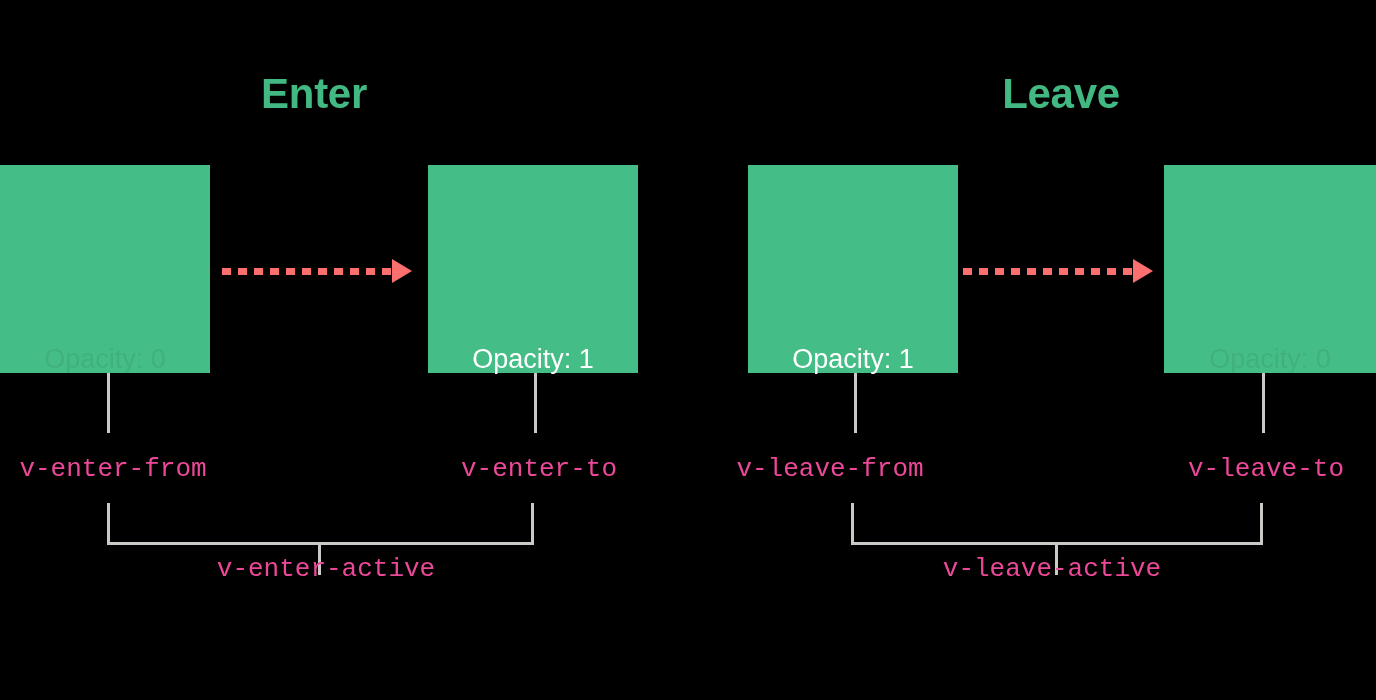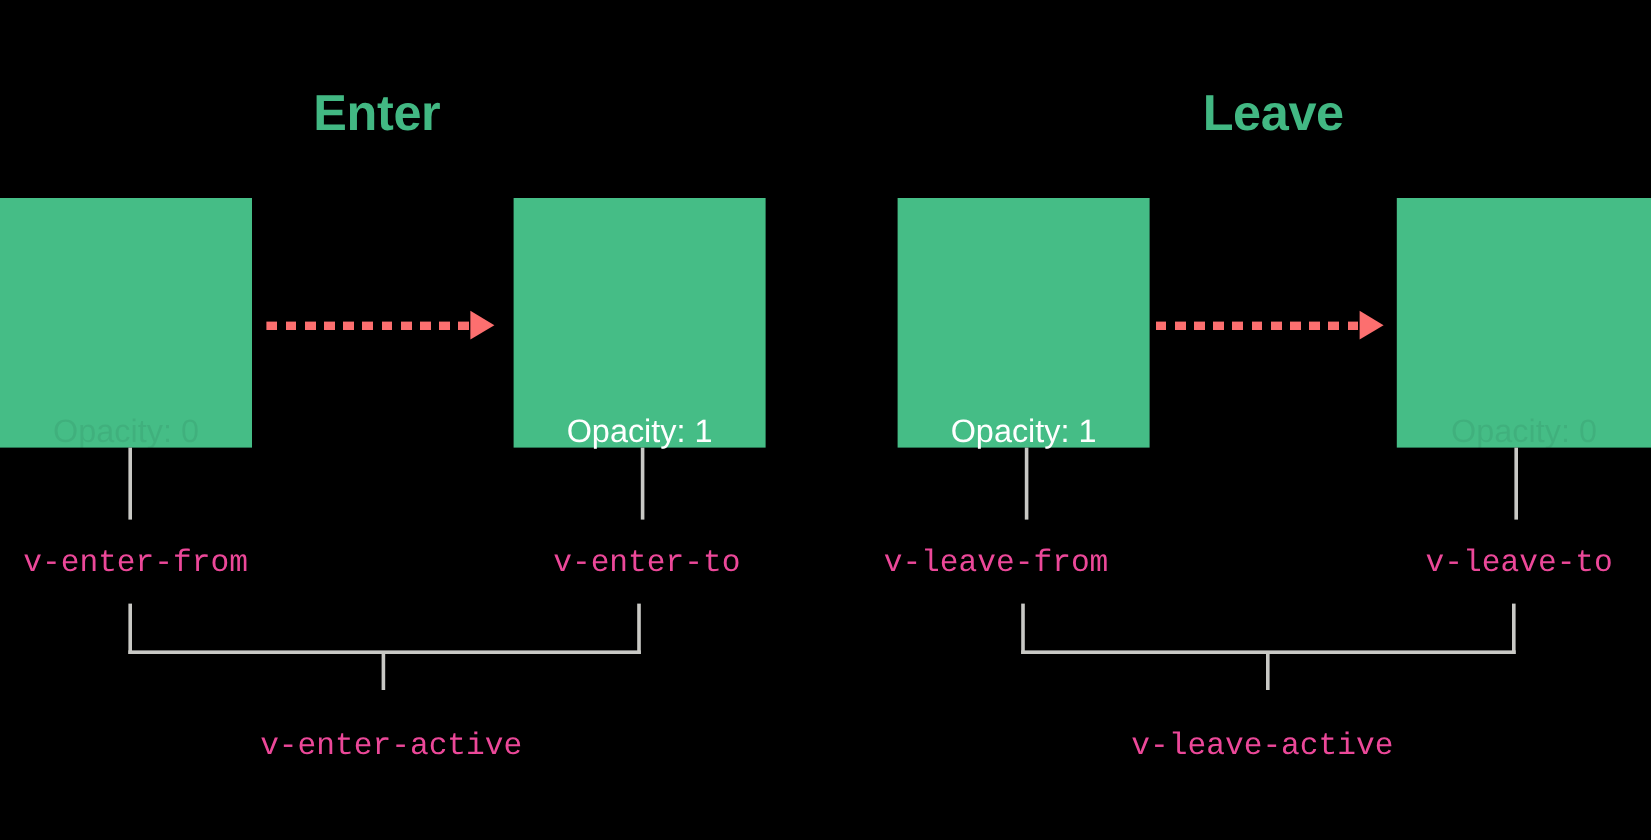--- a/index.html
+++ b/index.html
@@ -98,21 +98,21 @@
     font-size: 26px;
     color: #ec4899;
     white-space: nowrap;
     line-height: 1;
     transform: translateX(-50%);
   }
   .class-label.from-to {
     top: 456px;
   }
   .class-label.active {
-    top: 608px;
+    top: 556px;
   }
 
   
   .bracket {
     position: absolute;
     top: 503px;
     height: 42px;
   }
   .bracket-rail {
     position: absolute;

